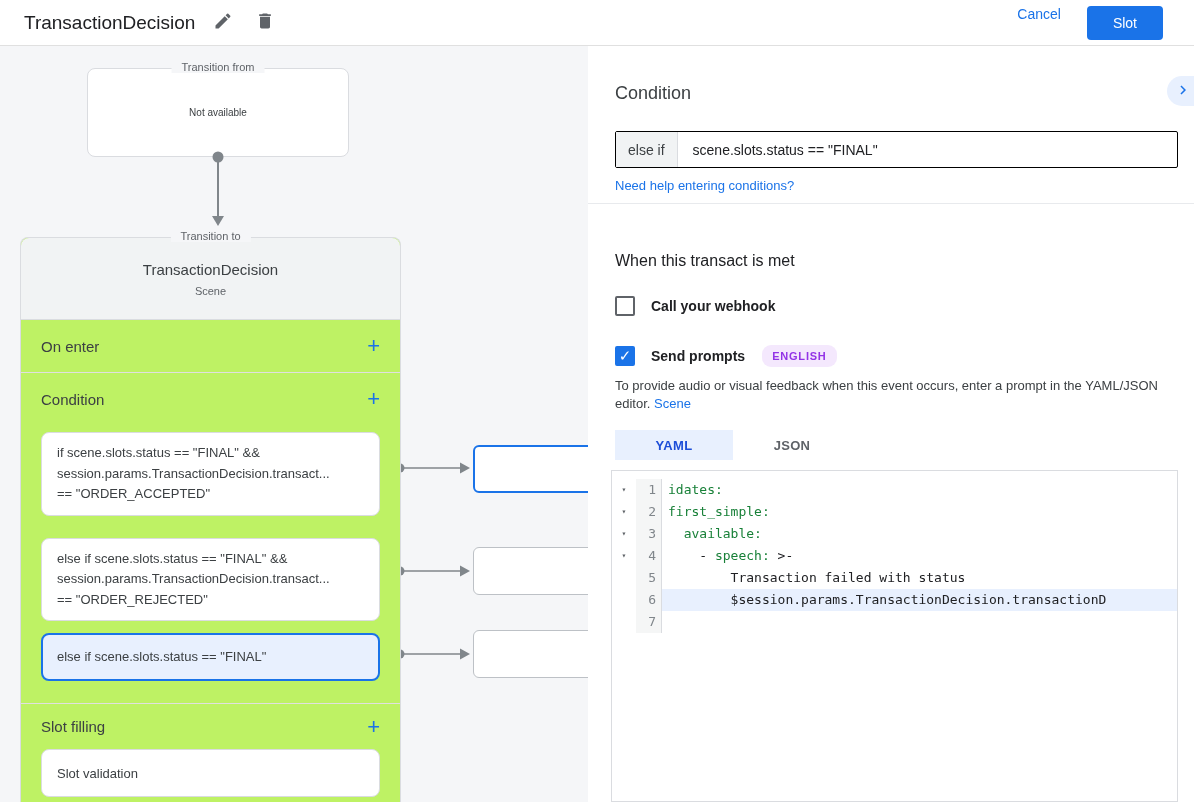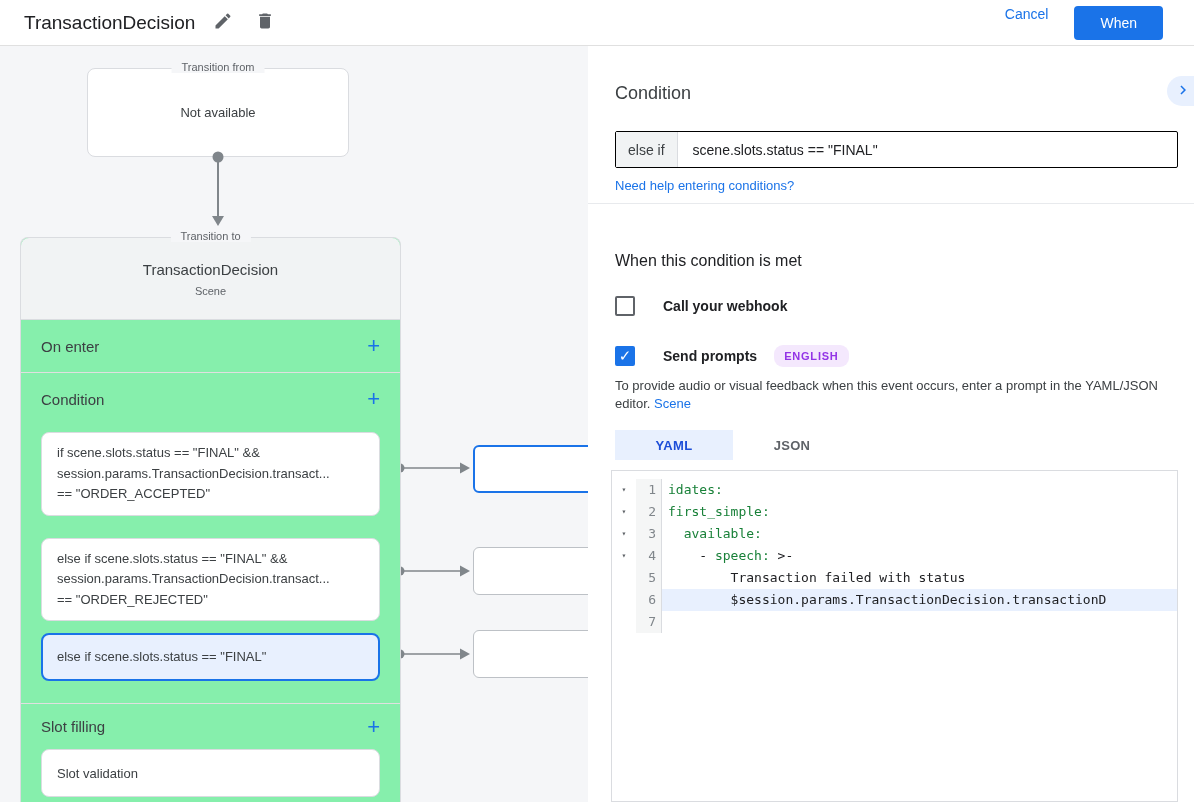--- a/index.html
+++ b/index.html
@@ -25,24 +25,24 @@
   .main { position:absolute; top:46px; left:0; width:1194px; height:756px; display:flex; }
   .canvas { position:relative; width:588px; height:756px; background:#f5f6f8; overflow:hidden; }
   .panel { position:relative; width:606px; height:756px; background:#fff; overflow:hidden; }
 
   
   .legend { position:absolute; top:-8px; left:50%; transform:translateX(-50%);
     background:#f5f6f8; padding:0 10px; font-size:11px; color:#5f6368; white-space:nowrap; }
   .tf-box { position:absolute; left:87px; top:22px; width:262px; height:89px; background:#fff;
     border:1px solid #dadce0; border-radius:8px; }
   .tf-content { width:100%; height:100%; display:flex; align-items:center; justify-content:center;
-    font-size:13px; color:#3c4043; }
-
-  
-  .tt-card { position:absolute; left:20px; top:191px; width:381px; height:565px; background:#86efac;
+    font-size:10px; color:#3c4043; }
+
+  
+  .tt-card { position:absolute; left:20px; top:191px; width:381px; height:565px; background:#bef264;
     border:1px solid #dadce0; border-bottom:none; border-radius:8px 8px 0 0; }
   .tt-header { height:82px; background:#f1f3f4; border-bottom:1px solid #dadce0;
     border-radius:8px 8px 0 0; display:flex; flex-direction:column; align-items:center; justify-content:center; }
   .tt-title { font-size:15px; color:#3c4043; }
   .tt-sub { font-size:11px; color:#5f6368; margin-top:7px; }
   .sec-row { height:53px; display:flex; align-items:center; justify-content:space-between; padding:0 20px;gap:12px; }
   .sec-label { font-size:15px; color:#3c4043; }
   .plus-btn { background:none; border:none; color:#1a73e8; font-size:22px; font-weight:300;
     cursor:pointer; line-height:1; font-family:inherit; }
   .divider-row { border-bottom:1px solid #e0e0e0; }
@@ -79,21 +79,21 @@
     text-decoration:none; cursor:pointer; }
   .panel-divider { position:absolute; left:0; top:157px; width:606px; border-bottom:1px solid #e8eaed; }
   .p-subheading { position:absolute; left:27px; top:206px; font-size:16px; color:#202124; }
   .check-row { position:absolute; left:27px; display:flex; align-items:center; }
   .check-row.webhook { top:250px; }
   .check-row.prompts { top:299px; }
   .checkbox { width:20px; height:20px; border:2px solid #5f6368; border-radius:2px; background:#fff;
     cursor:pointer; flex:none; }
   .checkbox.checked { background:#1a73e8; border-color:#1a73e8; color:#fff; font-size:15px;
     display:flex; align-items:center; justify-content:center; }
-  .check-label { margin-left:28px; font-size:14px; font-weight:700; color:#202124; }
+  .check-label { margin-left:16px; font-size:14px; font-weight:700; color:#202124; }
   .lang-badge { margin-left:17px; background:#f4e8fd; color:#9334e6; font-size:11px; font-weight:700;
     letter-spacing:0.8px; padding:5px 10px; border-radius:9px; }
   .helper-text { position:absolute; left:27px; top:331px; width:560px; font-size:13px;
     line-height:17.5px; color:#3c4043; }
   .helper-text a { color:#1a73e8; text-decoration:none; cursor:pointer; }
   .tabs { position:absolute; left:27px; top:384px; display:flex; }
   .tab { width:118px; height:30px; display:flex; align-items:center; justify-content:center;
     font-size:13px; font-weight:700; letter-spacing:0.3px; color:#5f6368; cursor:pointer;
     background:transparent; border:none; font-family:inherit; }
   .tab.active { background:#e8f0fe; color:#1d4ed8; }
@@ -128,21 +128,21 @@
     <button class="icon-btn">
       <span>
         <svg width="20" height="20" viewBox="0 0 24 24">
             <path d="M6 19c0 1.1.9 2 2 2h8c1.1 0 2-.9 2-2V7H6v12zM19 4h-3.5l-1-1h-5l-1 1H5v2h14V4z"></path>
           </svg>
       </span>
     </button>
   </div>
   <div class="tb-right">
     <button class="cancel-btn">Cancel</button>
-    <button class="save-btn">When</button>
+    <button class="save-btn">Slot</button>
   </div>
 </header>
 
 <div class="main">
 
   <div class="canvas">
 
     <div class="tf-box">
       <span class="legend">Transition from</span>
       <div class="tf-content">Not available</div>
@@ -226,21 +226,21 @@
     </button>
 
     <div class="cond-row">
       <div class="cond-prefix">else if</div>
       <input class="cond-input" type="text" value="scene.slots.status == &quot;FINAL&quot;" style="">
     </div>
     <a class="help-link">Need help entering conditions?</a>
 
     <div class="panel-divider"></div>
 
-    <div class="p-subheading">When this condition is met</div>
+    <div class="p-subheading">When this transact is met</div>
 
     <div class="check-row webhook">
       <div class="checkbox"></div>
       <span class="check-label">Call your webhook</span>
     </div>
 
     <div class="check-row prompts">
       <div class="checkbox checked">
         <span>✓</span>
       </div>

